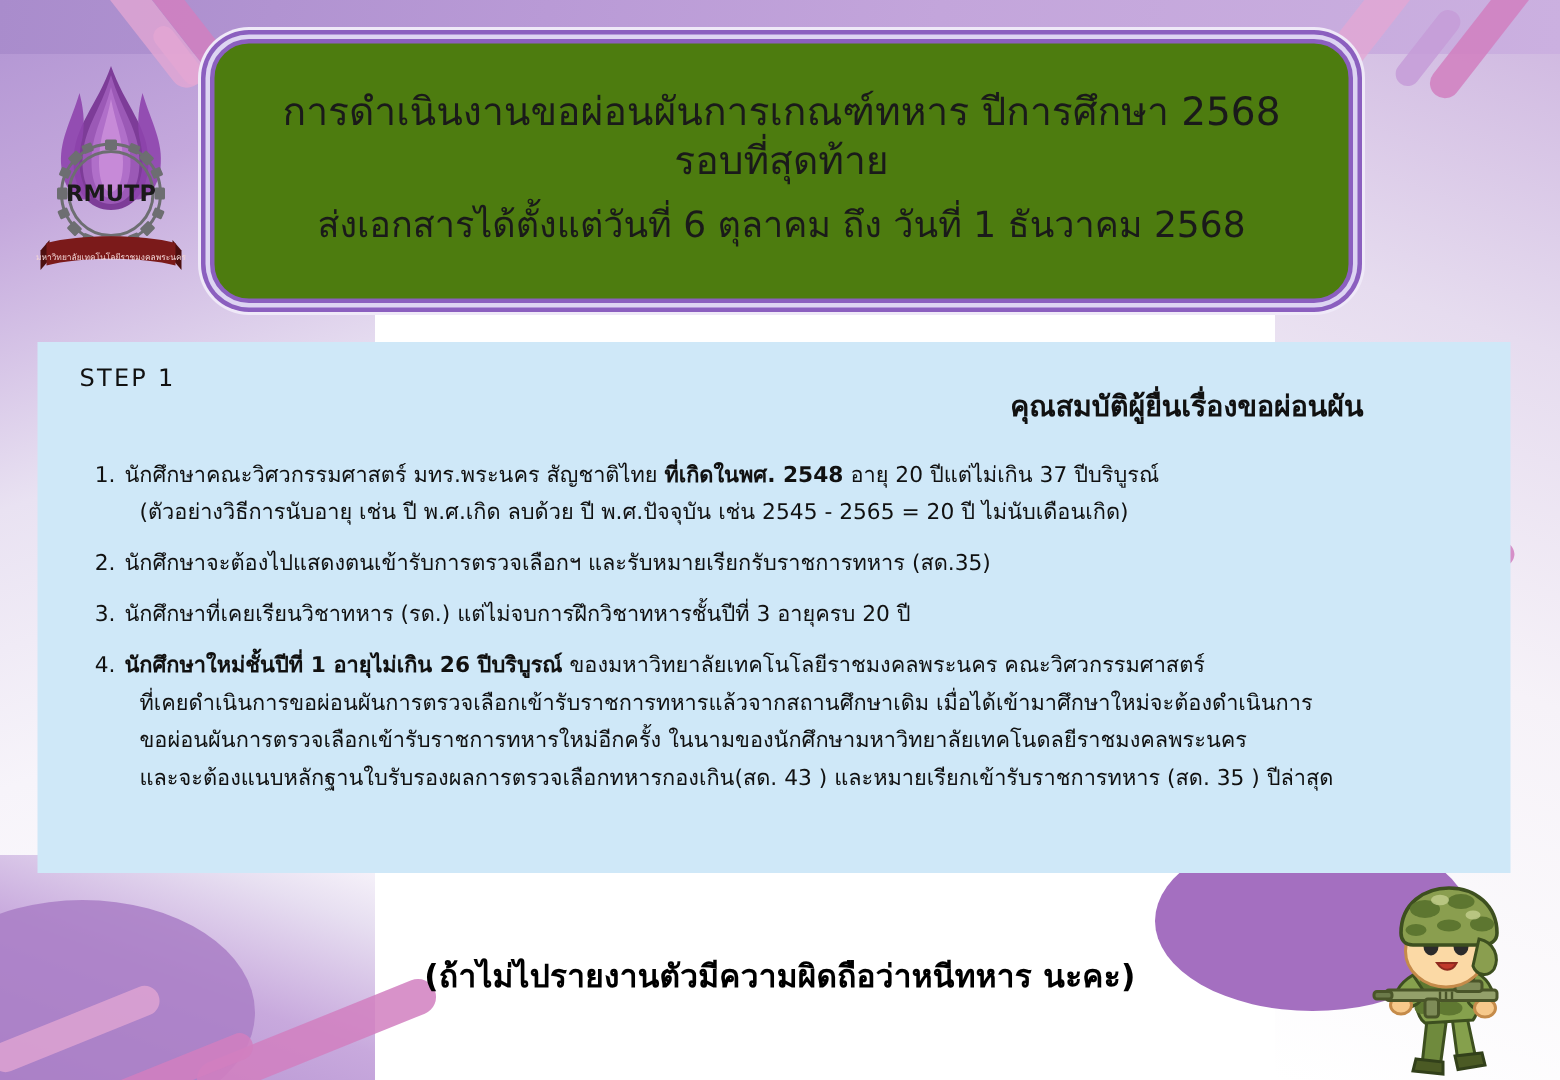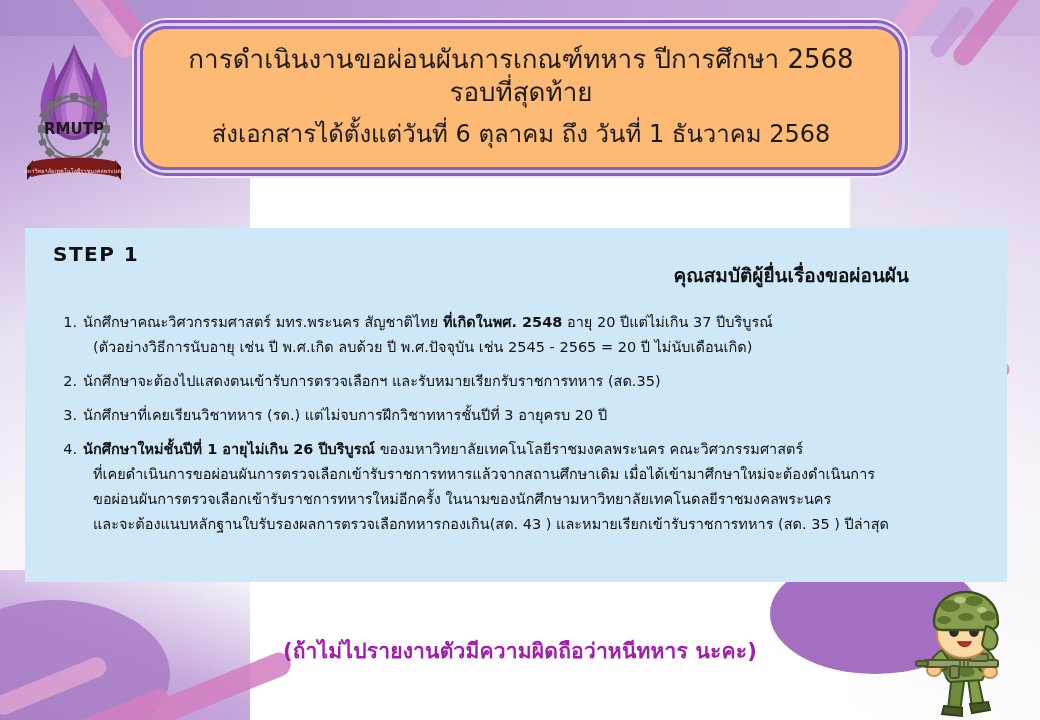--- a/index.html
+++ b/index.html
@@ -53,22 +53,22 @@
 
   
   .logo {
     position:absolute; left:13px; top:36px; width:122px; height:160px;
   }
   .logo svg { display:block; width:122px; height:160px; }
 
   
   .header {
     position:absolute; left:140px; top:26px;
-    width:762px; height:144px;
-    background:#fdba74;
+    width:762px; height:176px;
+    background:#4d7c0f;
     border:3px solid #8b5fbf;
     border-radius:26px;
     box-shadow:
         0 0 0 3px #ddd4f2,
         0 0 0 6px #8b5fbf,
         0 0 0 8px #efe9f8;
     display:flex; flex-direction:column;
     align-items:center; justify-content:center;
     padding:8px 14px 12px;
   }
@@ -82,22 +82,22 @@
 
   
   .panel {
     position:absolute; left:25px; top:228px;
     width:982px; height:354px;
     background:#cfe8f8;
     padding:10px 18px 0 18px;
   }
   .step {
     font-family:"DejaVu Sans", sans-serif;
-    font-size:20px; letter-spacing:1.5px;
-    color:#111; margin:4px 0 0 10px;font-weight:bold;
+    font-size:16px; letter-spacing:1.5px;
+    color:#111; margin:4px 0 0 10px;
   }
   .panel-title {
     text-align:right; font-size:19px; font-weight:bold;
     color:#111; margin-top:-6px; margin-right:80px;
   }
 
   ol.items {
     list-style:none; margin:20px 0 0 6px;
   }
   ol.items > li {
@@ -115,21 +115,21 @@
   }
   .ln { display:block; white-space:nowrap; }
   .ln.ind { padding-left:10px; }
   b { font-weight:bold; }
 
   
   .warning {
     position:absolute; left:0; top:634px; width:1040px;
     text-align:center;
     font-size:21px; font-weight:bold;
-    color:#a21caf;
+    color:#000000;
     letter-spacing:.2px;
   }
 
   
   .soldier { position:absolute; right:6px; bottom:2px; width:140px; height:132px; }
   .soldier svg { display:block; width:140px; height:132px; }
 </style>
 </head>
 <body>
 

